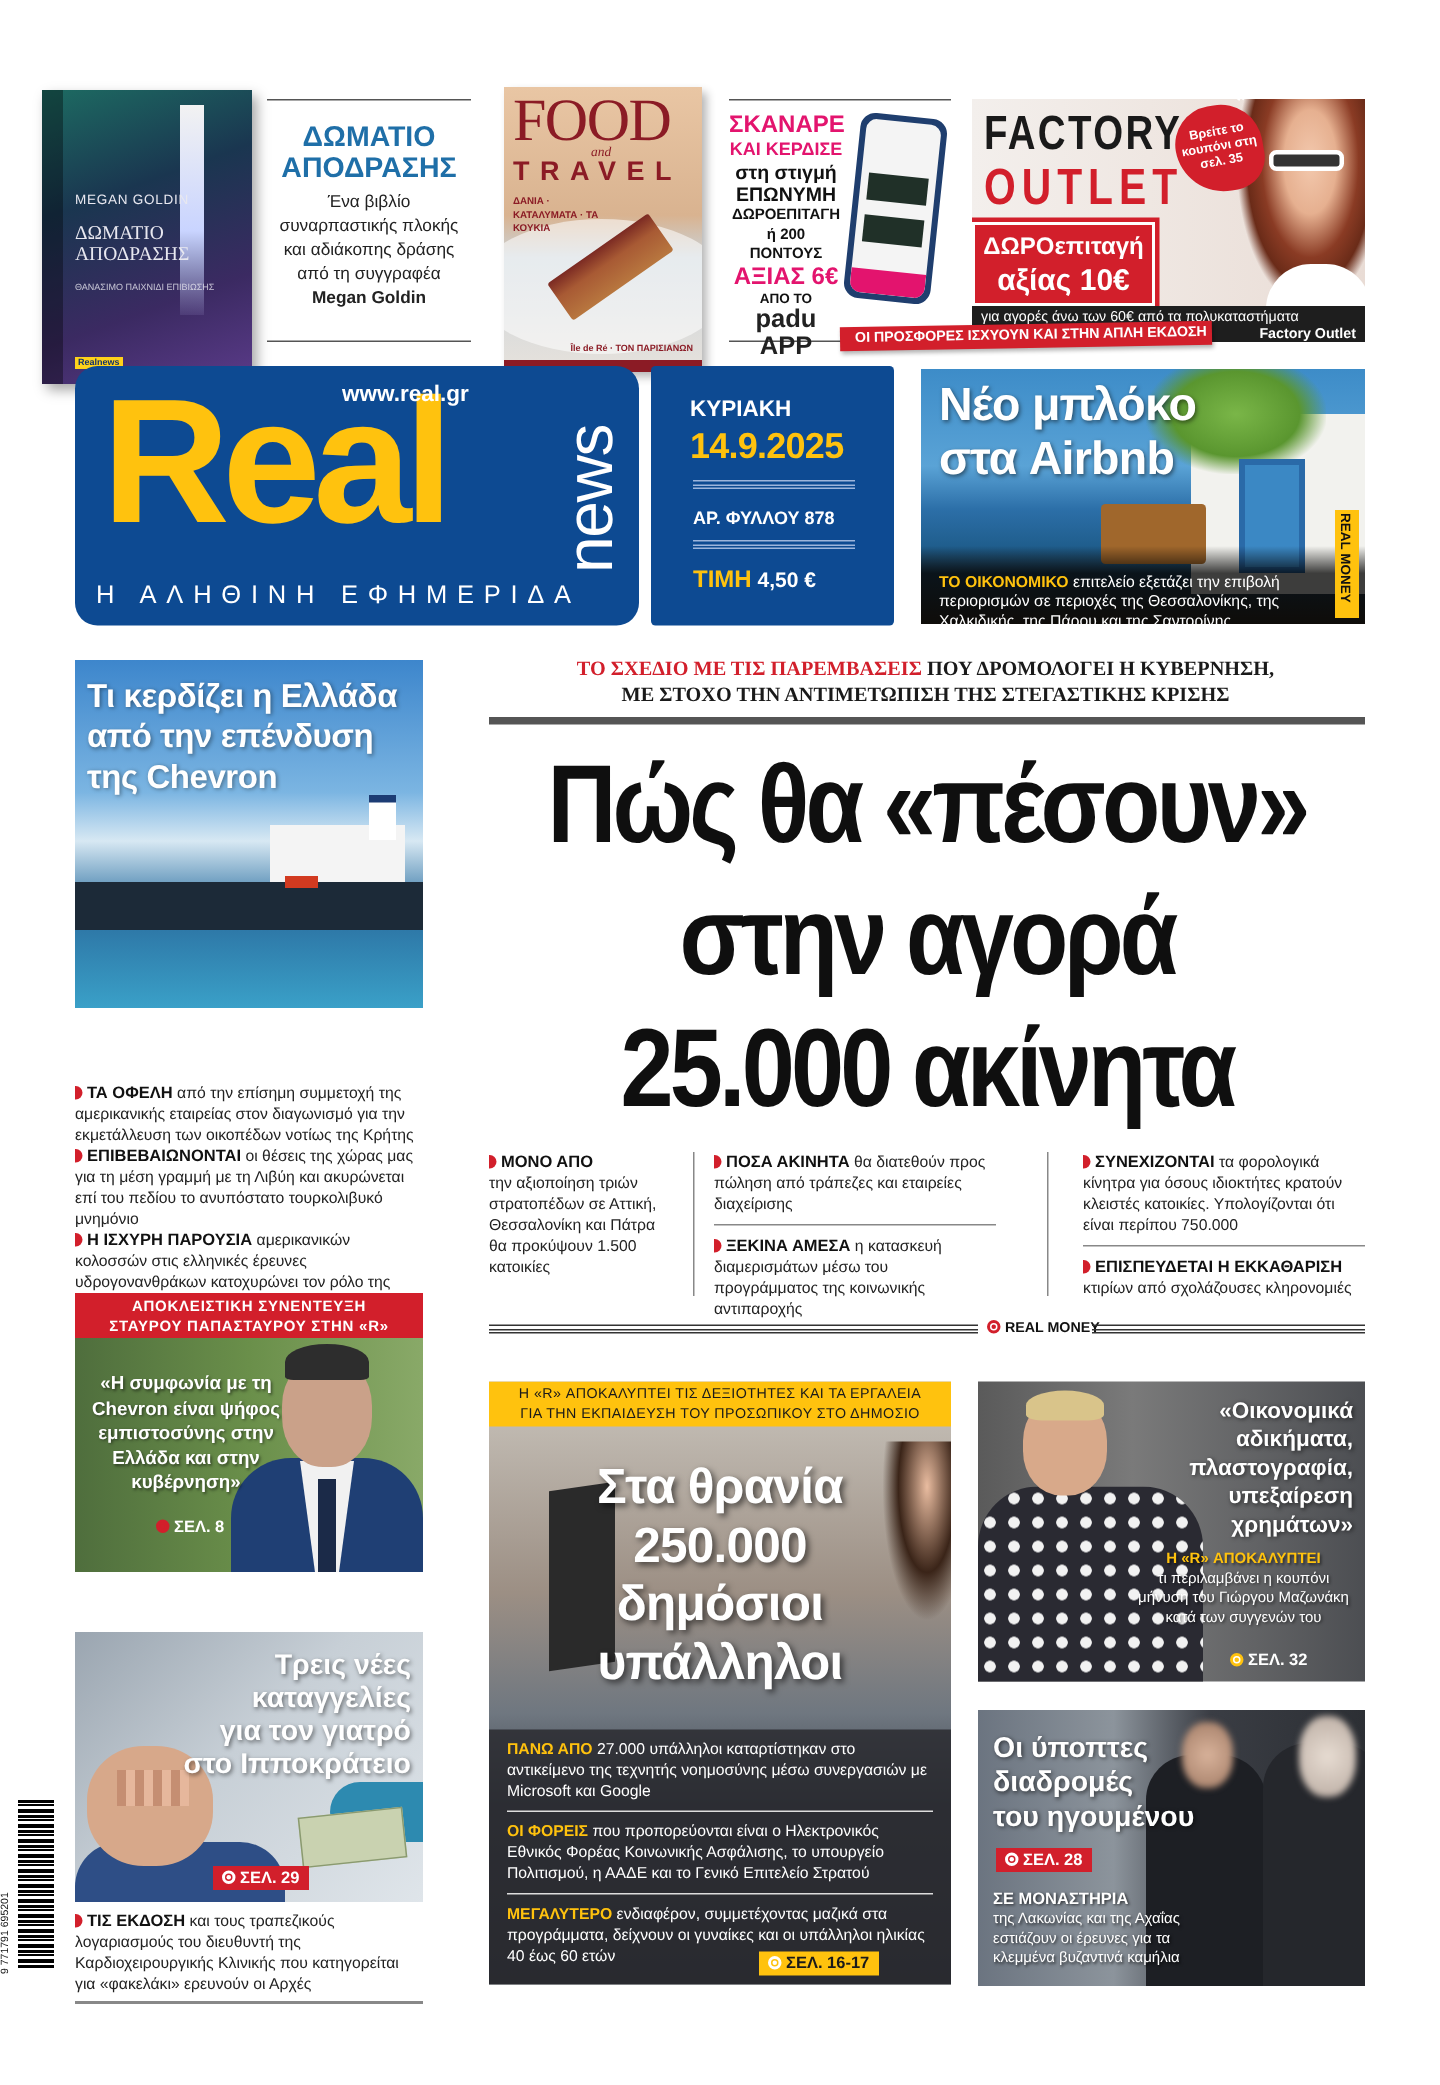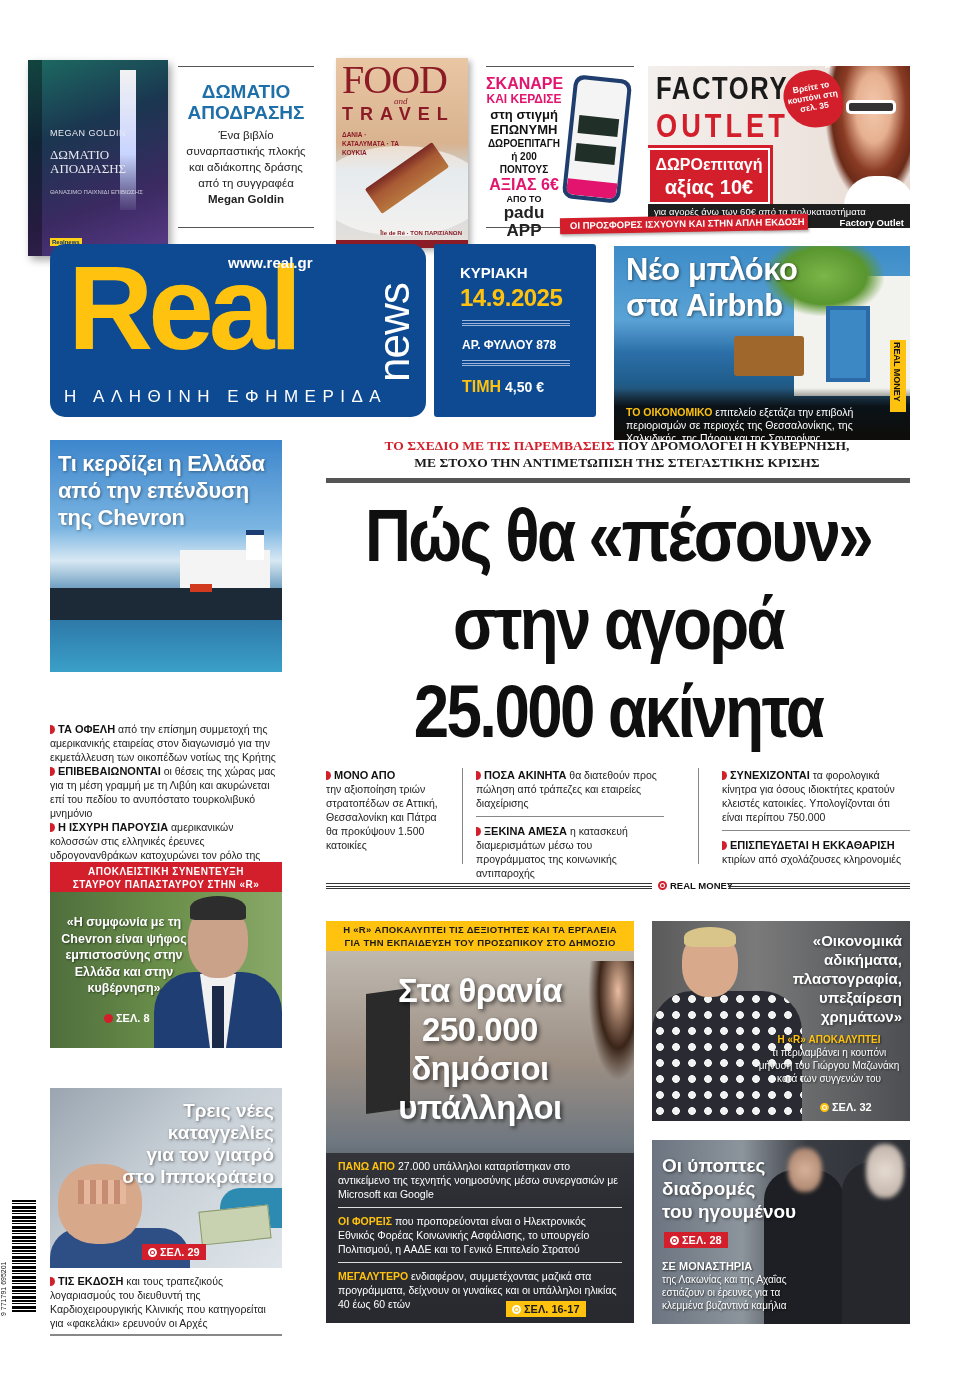--- a/index.html
+++ b/index.html
@@ -75,21 +75,21 @@
   .mast .tag { position:absolute; left:14px; bottom:10px; color:#fff; font-size:17px; font-weight:normal; letter-spacing:6.5px; }
   .issue { left: 434px; top: 244px; width: 162px; height: 173px; background:#0d4a92; border-radius:3px; color:#fff; }
   .issue .day { position:absolute; left:26px; top:20px; font-size:15px; font-weight:bold; }
   .issue .date { position:absolute; left:26px; top:40px; font-size:24px; font-weight:bold; color:#ffc20e; letter-spacing:-0.5px; }
   .issue .lines { position:absolute; left:28px; width:108px; height:6px; border-top:1px solid #9db5dc; border-bottom:1px solid #9db5dc; }
   .issue .lines::after { content:""; position:absolute; left:0; top:2px; width:100%; border-top:1px solid #9db5dc; }
   .issue .num { position:absolute; left:28px; top:94px; font-size:12px; font-weight:bold; }
   .issue .price { position:absolute; left:28px; top:134px; font-size:14px; font-weight:bold; }
   .issue .price span:first-child { color:#ffc20e; font-size:16px; }
 
-  .airbnb { left: 614px; top: 246px; width: 296px; height: 194px; overflow:hidden;
+  .airbnb { left: 614px; top: 246px; width: 296px; height: 170px; overflow:hidden;
     background: linear-gradient(180deg,#3d8cc8 0%, #5aa3d6 38%, #2c6fa8 55%, #1f5d8c 70%, #3a3024 100%); }
   .airbnb .house { position:absolute; left:180px; top:30px; width:116px; height:120px; background:#f2f2ee; }
   .airbnb .door { position:absolute; left:212px; top:60px; width:44px; height:76px; background:#3b88c4; border:4px solid #2a6aa8; }
   .airbnb .tree { position:absolute; left:150px; top:-10px; width:120px; height:80px; background: radial-gradient(ellipse at 50% 50%, #7ab648 0%, #5a962f 50%, rgba(0,0,0,0) 72%); }
   .airbnb .table { position:absolute; left:120px; top:90px; width:70px; height:40px; background:#a0672c; border-radius:3px; }
   .airbnb .title { position:absolute; left:12px; top:6px; color:#fff; font-size:31px; font-weight:bold; line-height:36px; text-shadow: 1px 1px 3px rgba(0,0,0,0.5); letter-spacing:-0.5px; }
   .airbnb .cap { position:absolute; left:0; bottom:0; width:100%; height:52px; background:linear-gradient(180deg, rgba(0,0,0,0) 0%, rgba(0,0,0,0.75) 35%); padding: 18px 30px 0 12px; color:#fff; font-size:10.5px; line-height:13px; }
   .airbnb .cap b { color:#ffc20e; }
   .airbnb .tagv { position:absolute; right:4px; top:94px; width:16px; height:72px; background:#ffc20e; }
   .airbnb .tagv span { position:absolute; left:12px; top:2px; transform: rotate(90deg); transform-origin:left top; font-size:9px; font-weight:bold; color:#111; white-space:nowrap; }
@@ -151,21 +151,21 @@
   .cols3 .c3 { left:396px; width:188px; }
   .cols3 .vline { position:absolute; top:0; width:1px; height:96px; background:#888; }
   .cols3 .hline { position:absolute; height:1px; background:#888; }
   .money-rule { left: 326px; top: 880px; width: 584px; height: 14px; }
   .money-rule .l { position:absolute; top:3px; height:6px; border-top:1px solid #333; border-bottom:1px solid #333; }
   .money-rule .l::after { content:""; position:absolute; left:0; top:2px; width:100%; border-top:1px solid #333; }
   .money-rule .label { position:absolute; left:332px; top:0; font-size:9.5px; font-weight:bold; color:#111; }
 
   
   .training { left: 326px; top: 921px; width: 308px; height: 402px; overflow:hidden; background: linear-gradient(180deg,#c9c4bc 0%, #9c8f84 35%, #6f7780 55%, #3f4650 70%, #2f343a 100%); }
-  .training .hdr { position:absolute; left:0; top:0; width:100%; height:30px; background:#ffc20e; text-align:center; color:#1a1a1a; font-size:9.5px; font-weight:bold; line-height:13px; padding-top:2px; letter-spacing:0.3px; }
+  .training .hdr { position:absolute; left:0; top:0; width:100%; height:30px; background:#ffc20e; text-align:center; color:#1a1a1a; font-size:9.5px; font-weight:normal; line-height:13px; padding-top:2px; letter-spacing:0.3px; }
   .training .monitor { position:absolute; left:40px; top:70px; width:44px; height:120px; background:#2a2a2a; transform: skewY(-8deg); }
   .training .woman { position:absolute; left:262px; top:40px; width:60px; height:120px; background: radial-gradient(ellipse at 50% 25%, #e9bca0 0%, #3a2418 45%, rgba(0,0,0,0) 70%); }
   .training .title { position:absolute; left:0; top:50px; width:100%; text-align:center; color:#fff; font-size:33px; font-weight:bold; line-height:39px; text-shadow: 2px 2px 4px rgba(0,0,0,0.6); letter-spacing:-0.5px; }
   .training .body { position:absolute; left:0; top:232px; width:100%; height:170px; background: rgba(40,40,45,0.82); color:#fff; font-size:10.5px; line-height:14px; padding: 6px 12px; }
   .training .body b { color:#ffc20e; }
   .training .body .sep { height:1px; background:#ddd; margin: 6px 0; }
   .training .ref { position:absolute; left:180px; top:380px; }
   .ref-box.y { background:#ffc20e; color:#1a1a1a; }
   .ref-box.y .dot { border-color:#fff; }
 

